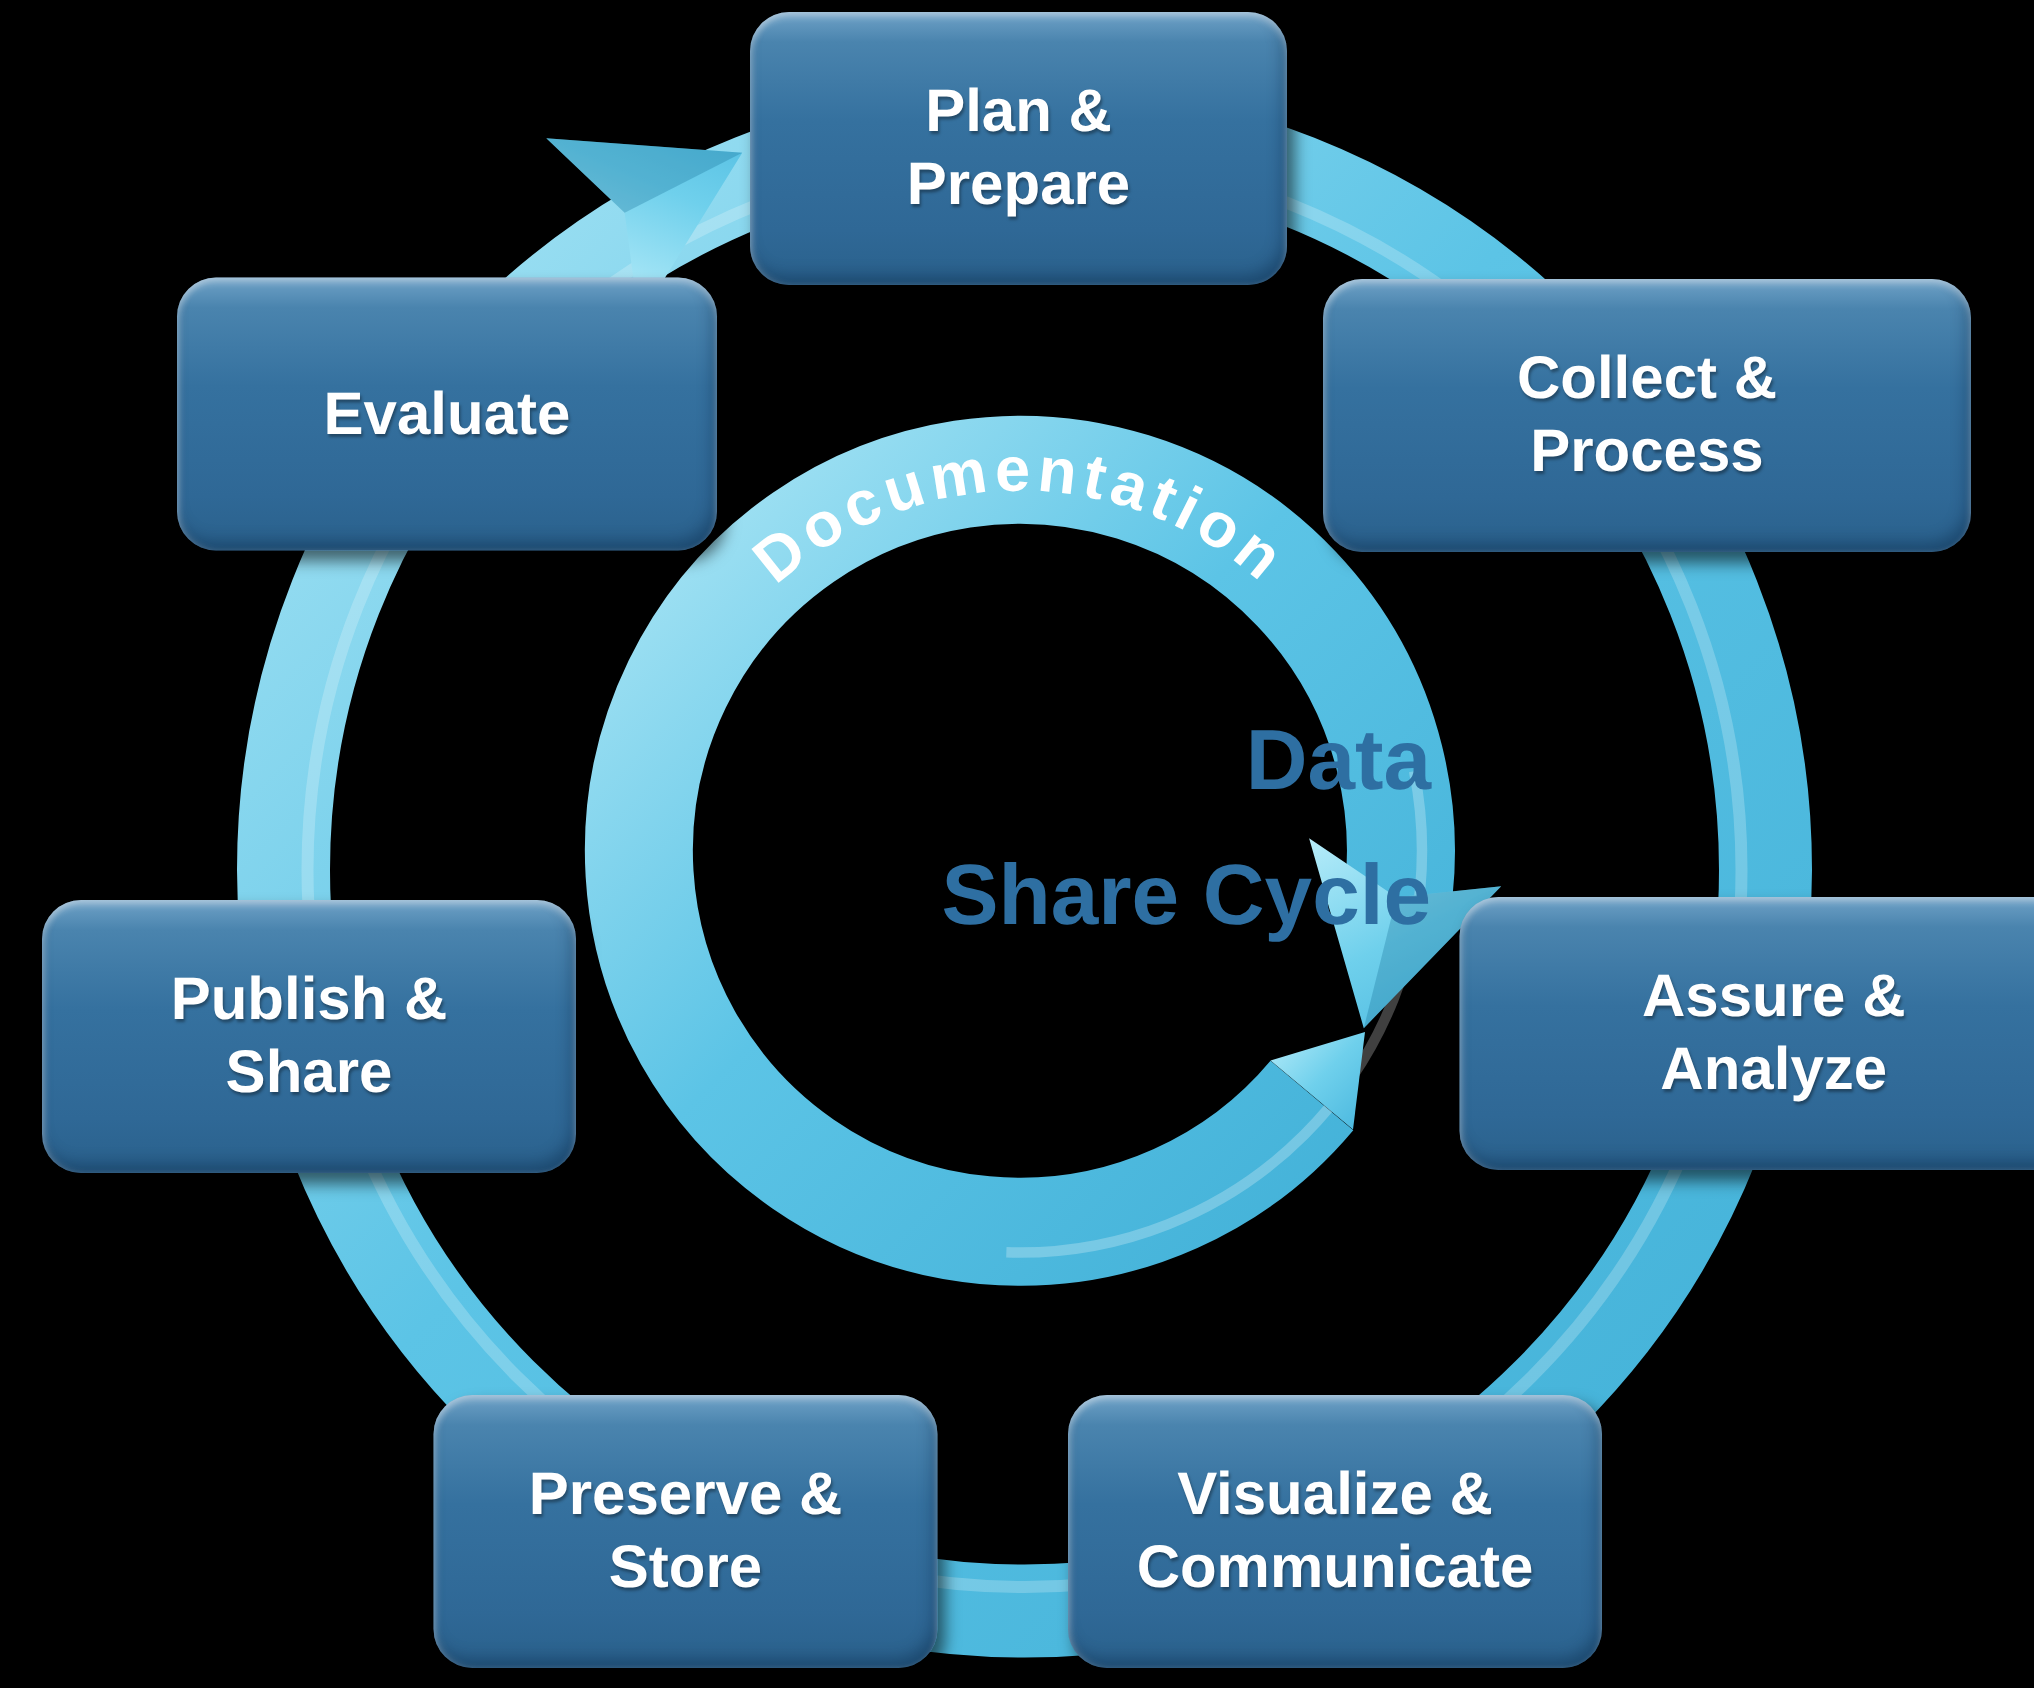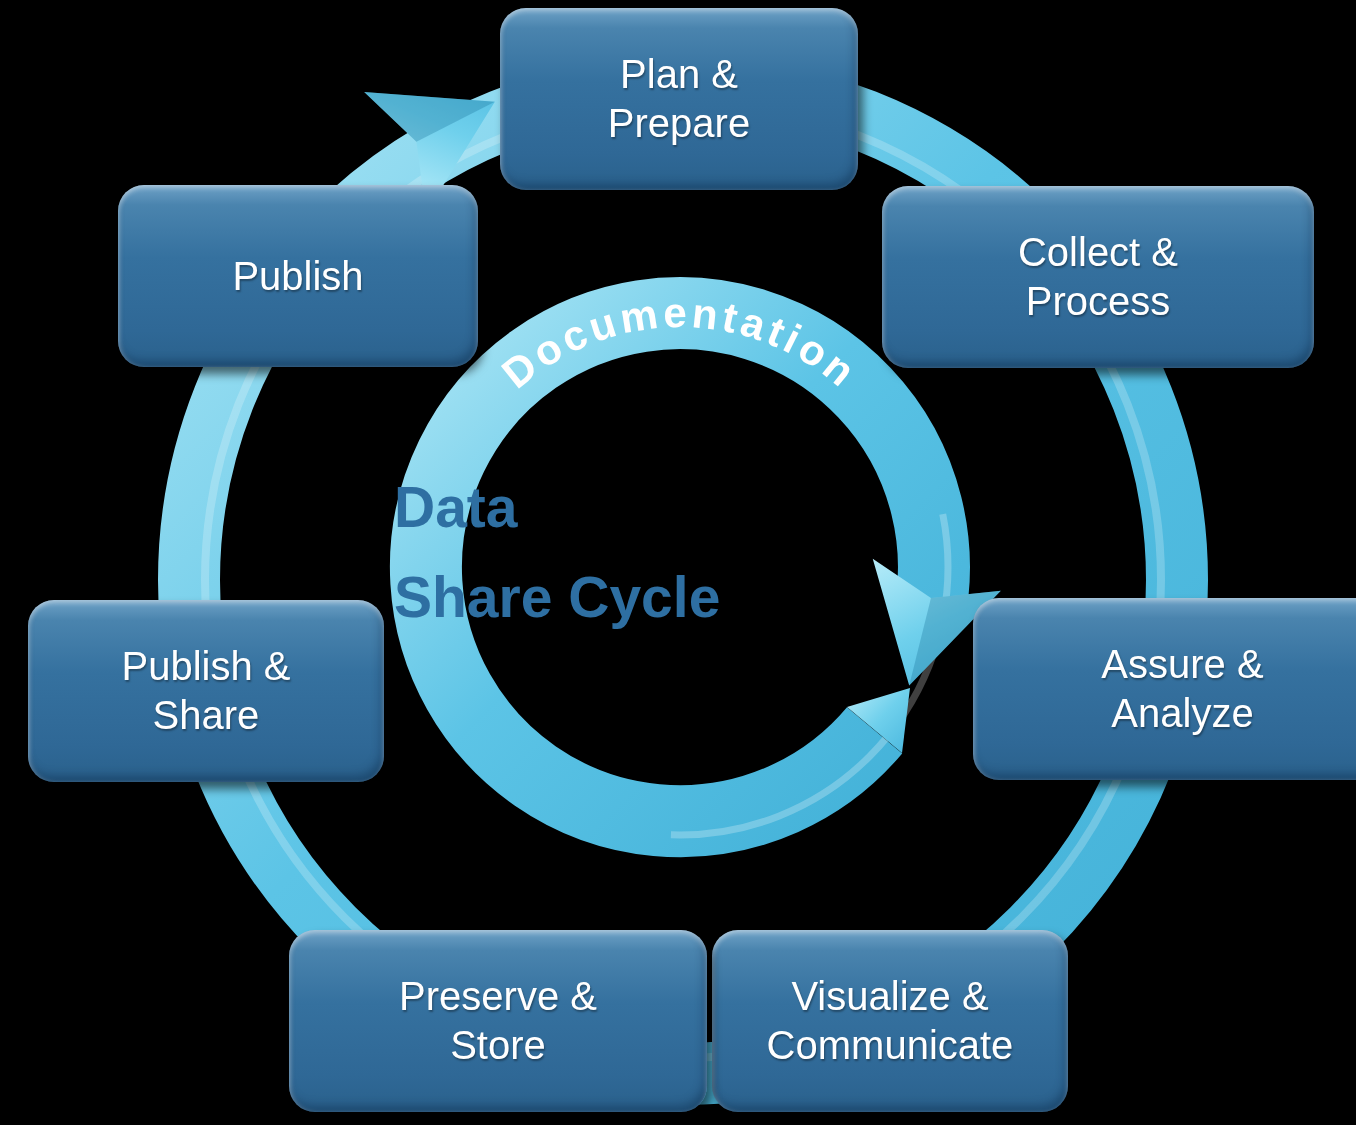--- a/index.html
+++ b/index.html
@@ -28,32 +28,32 @@
       #2a618c 100%);
     box-shadow:
       inset 0 3px 5px rgba(255,255,255,0.40),
       inset 3px 0 4px rgba(255,255,255,0.12),
       inset -3px -6px 10px rgba(0,25,55,0.35),
       5px 7px 10px rgba(0,0,0,0.55);
   }
   .node-label {
     white-space: pre-line;
     color: #ffffff;
-    font-weight: normal;
+    font-weight: bold;
     font-size: 40px;
     line-height: 1.22;
     text-shadow: 1px 2px 2px rgba(0,0,0,0.35);
   }
 
   .center-title {
     position: absolute;
     left: 394px;
     top: 462px;
     width: 560px;
-    text-align: left;
+    text-align: right;
     color: #2e6fa2;
     font-weight: bold;
     font-size: 57px;
     pointer-events: none;
   }
   .center-title .line { display: block; line-height: 90px; }
 
   .doc-text {
     font-family: "Liberation Sans", sans-serif;
     font-weight: bold;
@@ -123,27 +123,27 @@
   <div class="node" style="left:973px; top:598px; width:419px; height:182px;">
     <span class="node-label">Assure &amp;
 Analyze</span>
   </div>
 
   <div class="node" style="left:712px; top:930px; width:356px; height:182px;">
     <span class="node-label">Visualize &amp;
 Communicate</span>
   </div>
 
-  <div class="node" style="left:289px; top:930px; width:418px; height:182px;">
+  <div class="node" style="left:289px; top:930px; width:336px; height:182px;">
     <span class="node-label">Preserve &amp;
 Store</span>
   </div>
 
   <div class="node" style="left:28px; top:600px; width:356px; height:182px;align-items:center;">
     <span class="node-label">Publish &amp;
 Share</span>
   </div>
 
   <div class="node" style="left:118px; top:185px; width:360px; height:182px;">
-    <span class="node-label">Publish</span>
+    <span class="node-label">Evaluate</span>
   </div>
 
 </div>
 
 </body></html>

